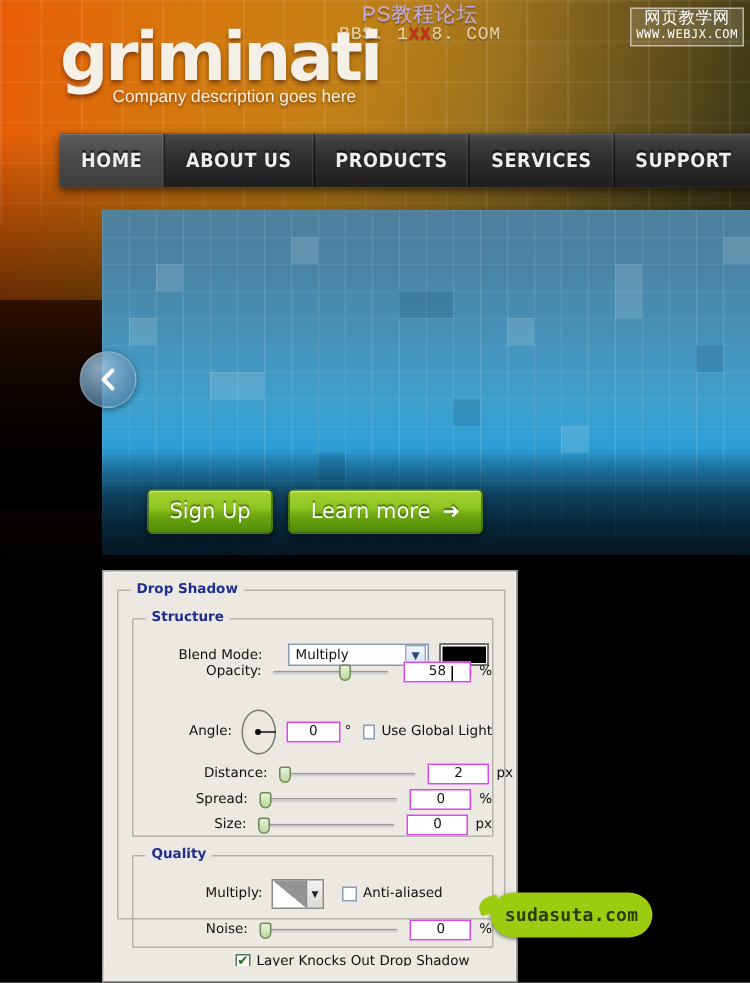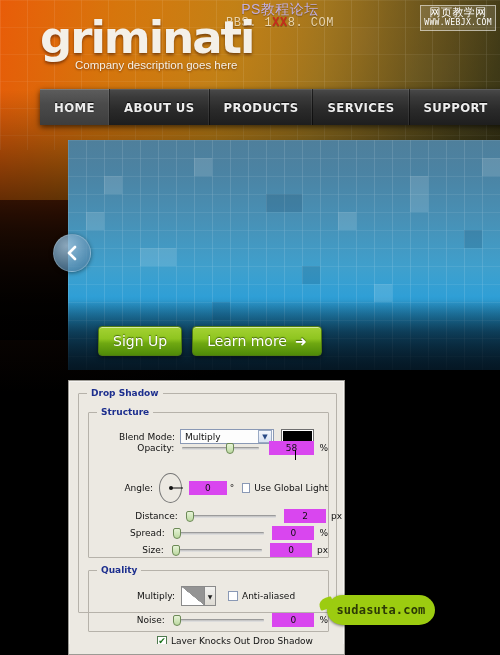--- a/index.html
+++ b/index.html
@@ -237,21 +237,21 @@
   .color-swatch {
     width: 33px; height: 15px;
     background: #000;
     border: 1px solid #6f6f6f;
     box-shadow: 0 0 0 1px #fff inset;
   }
 
   .ps-input {
     width: 36px; height: 14px;
     background: #fff;
-    border: 7px solid #d946ef;
+    border: 1px solid #d946ef;
     font-size: 9px;
     display: flex; align-items: center; justify-content: center;
     position: relative;
   }
   .ps-input.caret-on::after {
     content: "";
     position: absolute; right: 11px; top: 2px;
     width: 1px; height: 10px; background: #000;
   }
   .ps-input.wide { width: 46px; }
@@ -421,21 +421,21 @@
   <div class="ps-dialog">
 
     <div class="fieldset fs-outer">
       <span class="fs-legend">Drop Shadow</span>
 
       <div class="fieldset fs-structure">
         <span class="fs-legend">Structure</span>
 
         <div class="row" style="left:0;top:16px;width:239px;">
           <span class="lbl" style="width:86px;">Blend Mode:</span>
-          <div class="ps-select" style="margin-left:5px;">
+          <div class="ps-select" style="margin-left:17px;">
             <span class="txt">Multiply</span>
             <span class="caret">▼</span>
           </div>
           <div class="color-swatch" style="margin-left:7px;"></div>
         </div>
 
         <div class="row" style="left:0;top:28px;width:239px;">
           <span class="lbl" style="width:86px;">Opacity:</span>
           <div class="track" style="margin-left:8px;width:77px;">
             <div class="thumb" style="left:44px;"></div>

